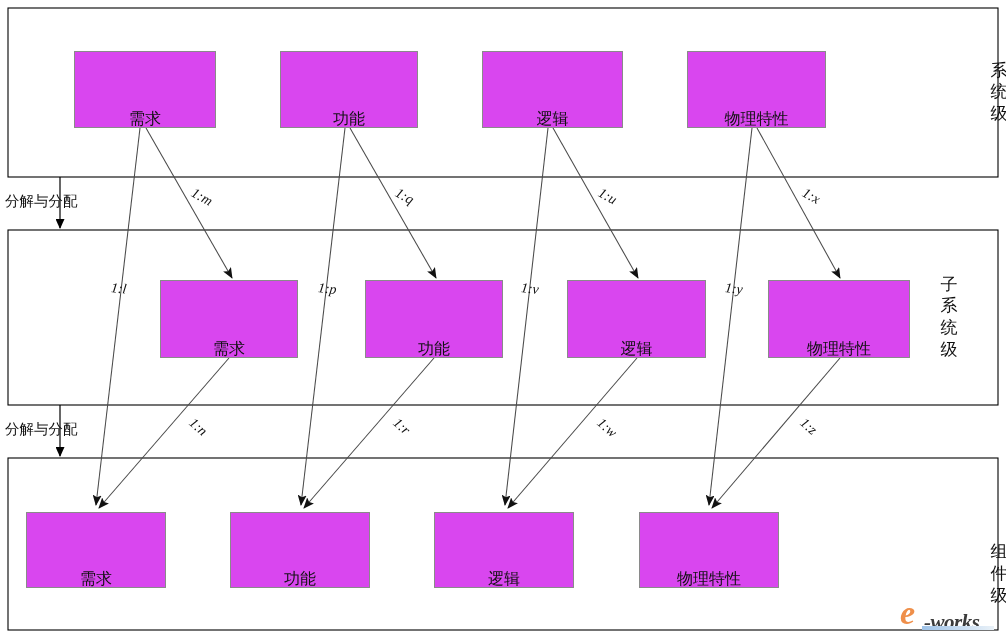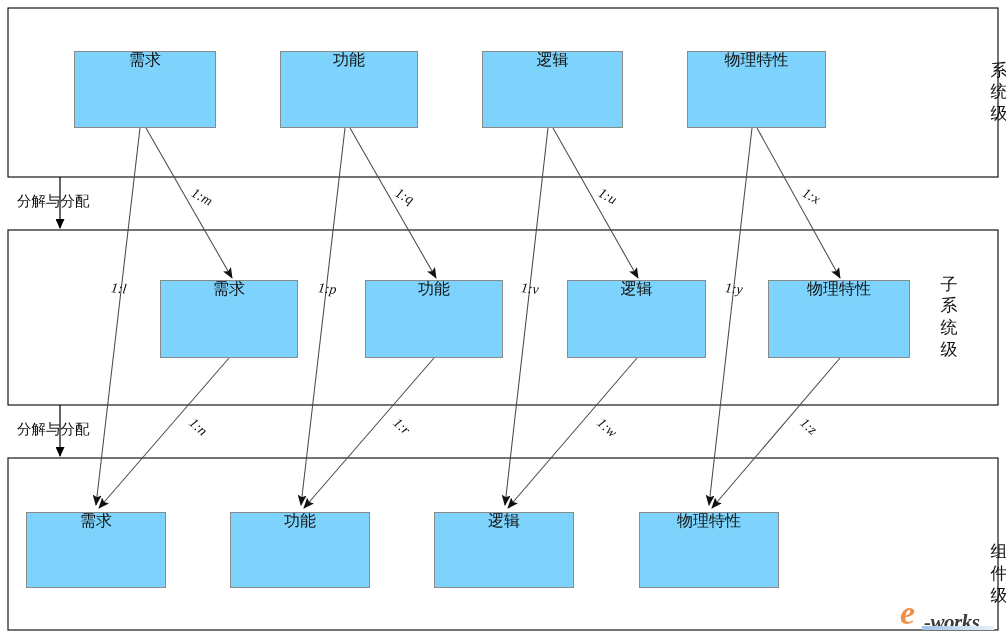--- a/index.html
+++ b/index.html
@@ -29,25 +29,25 @@
   #svg-edges { z-index: 2; }
   #html-layer { position: absolute; left: 0; top: 0; width: 1006px; height: 640px; z-index: 3; }
 
   .band-rect {
     fill: #ffffff;
     stroke: #000000;
     stroke-width: 1.1;
   }
   .node-box {
     position: absolute;
-    background: #7dd3fc;
+    background: #d946ef;
     border: 1px solid #8a8a8a;
     box-sizing: border-box;
     display: flex;
-    align-items: flex-start;
+    align-items: flex-end;
     justify-content: center;
   }
   .node-label {
     font-family: "DejaVu Sans", "Liberation Sans", sans-serif;
     font-size: 16px;
     color: #111111;
     line-height: 1;
     white-space: nowrap;
   }
   .band-side-label {
@@ -61,21 +61,20 @@
     letter-spacing: 0;
     word-break: break-all;
     margin-left: 48px;
   }
   .gap-label {
     position: absolute;
     font-family: "DejaVu Sans", "Liberation Sans", sans-serif;
     font-size: 14.5px;
     color: #111111;
     white-space: nowrap;
-    margin-left: 12px;
   }
   .edge-label {
     position: absolute;
     font-family: "Liberation Serif", "DejaVu Serif", serif;
     font-style: italic;
     font-size: 14px;
     color: #111111;
     white-space: nowrap;
     transform-origin: 0 0;
   }

